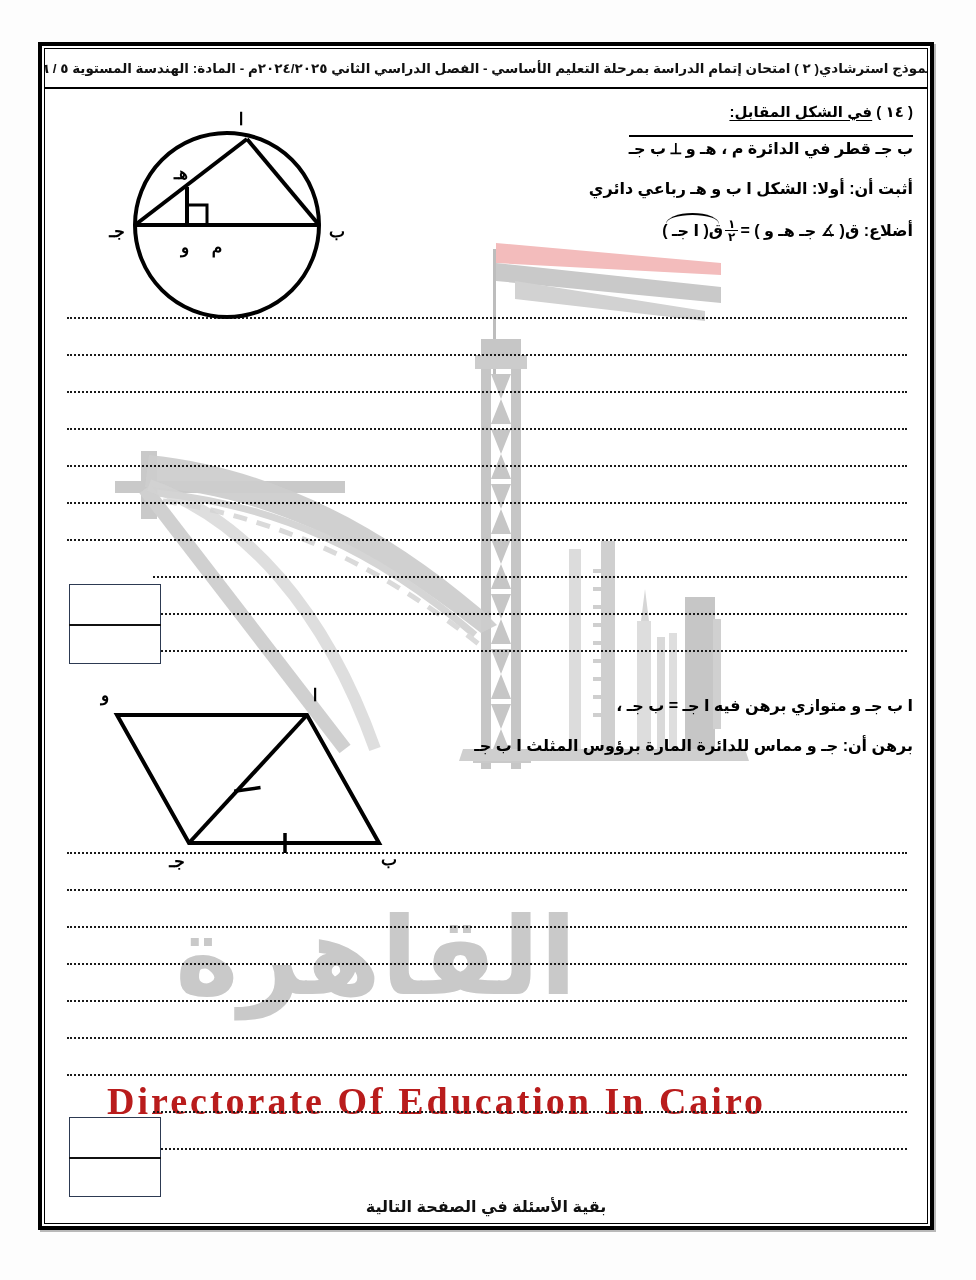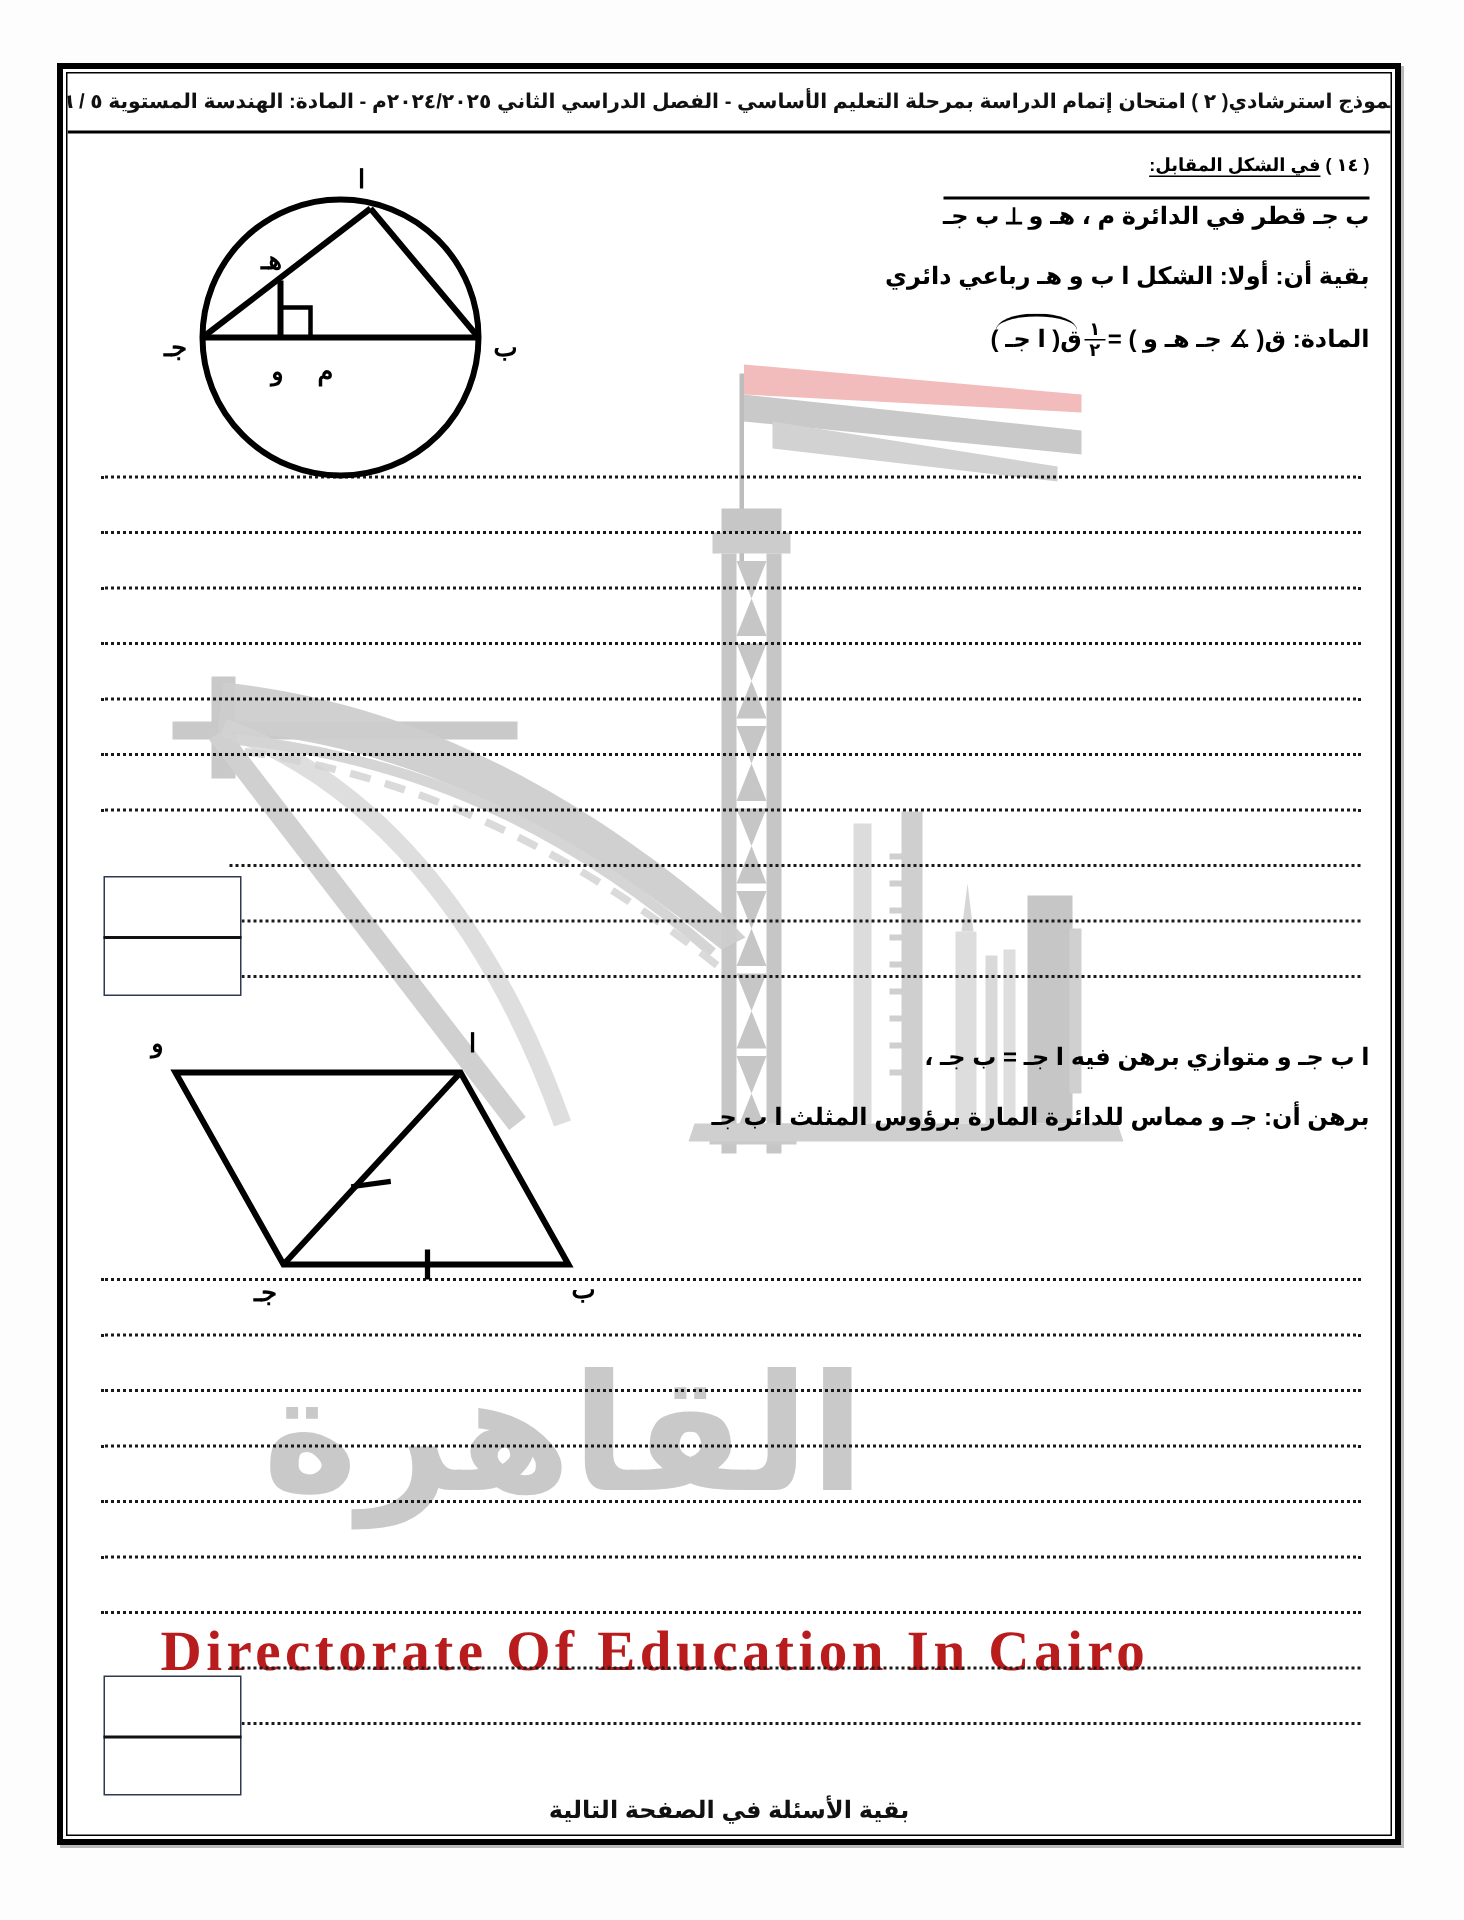--- a/index.html
+++ b/index.html
@@ -62,21 +62,21 @@
 
   
   .rule-line{
     position:absolute;height:0;border-top:2.4px dotted #1a1a1a;
     z-index:2;
   }
 
   
   .q-block{position:absolute;z-index:4;direction:rtl;text-align:right;}
   .q-head{
-    font-size:12px;font-weight:bold;color:#000;margin-bottom:14px;
+    font-size:15px;font-weight:bold;color:#000;margin-bottom:14px;
     white-space:nowrap;
   }
   .q-head .q-num{display:inline-block;}
   .q-head .q-underline{text-decoration:underline;text-underline-offset:3px;}
   .q-line{
     font-size:16px;font-weight:bold;color:#000;margin-bottom:16px;
     white-space:nowrap;line-height:1.5;
   }
   .ovl{border-top:2px solid #000;padding-top:0;display:inline-block;}
   .arcseg{position:relative;display:inline-block;padding-top:2px;}
@@ -218,24 +218,24 @@
     <div class="q-block" style="right:14px;top:54px;width:430px;">
       <div class="q-head">
         <span class="q-num">( ١٤ )</span>
         <span class="q-underline">في الشكل المقابل:</span>
       </div>
 
       <div class="q-line">
         <span class="ovl">ب جـ قطر في الدائرة م ، هـ و ⟂ ب جـ</span>
       </div>
 
-      <div class="q-line">بقية أن: أولا: الشكل ا ب و هـ رباعي دائري</div>
+      <div class="q-line">أثبت أن: أولا: الشكل ا ب و هـ رباعي دائري</div>
 
       <div class="q-line">
-        <span>المادة: ق( ∡ جـ هـ و ) =</span><span class="frac"><span class="num">١</span><span class="den">٢</span></span><span class="arcseg">ق( ا جـ )</span>
+        <span>أضلاع: ق( ∡ جـ هـ و ) =</span><span class="frac"><span class="num">١</span><span class="den">٢</span></span><span class="arcseg">ق( ا جـ )</span>
       </div>
     </div>
 
     <svg class="figure" style="left:24px;top:48px;" width="310" height="230">
       <circle cx="158" cy="128" r="92" stroke="#000" stroke-width="4" fill="none"></circle>
 
       <line x1="66" y1="128" x2="250" y2="128" stroke="#000" stroke-width="4"></line>
 
       <line x1="66" y1="128" x2="178" y2="42" stroke="#000" stroke-width="4"></line>
       <line x1="178" y1="42" x2="250" y2="128" stroke="#000" stroke-width="4"></line>

